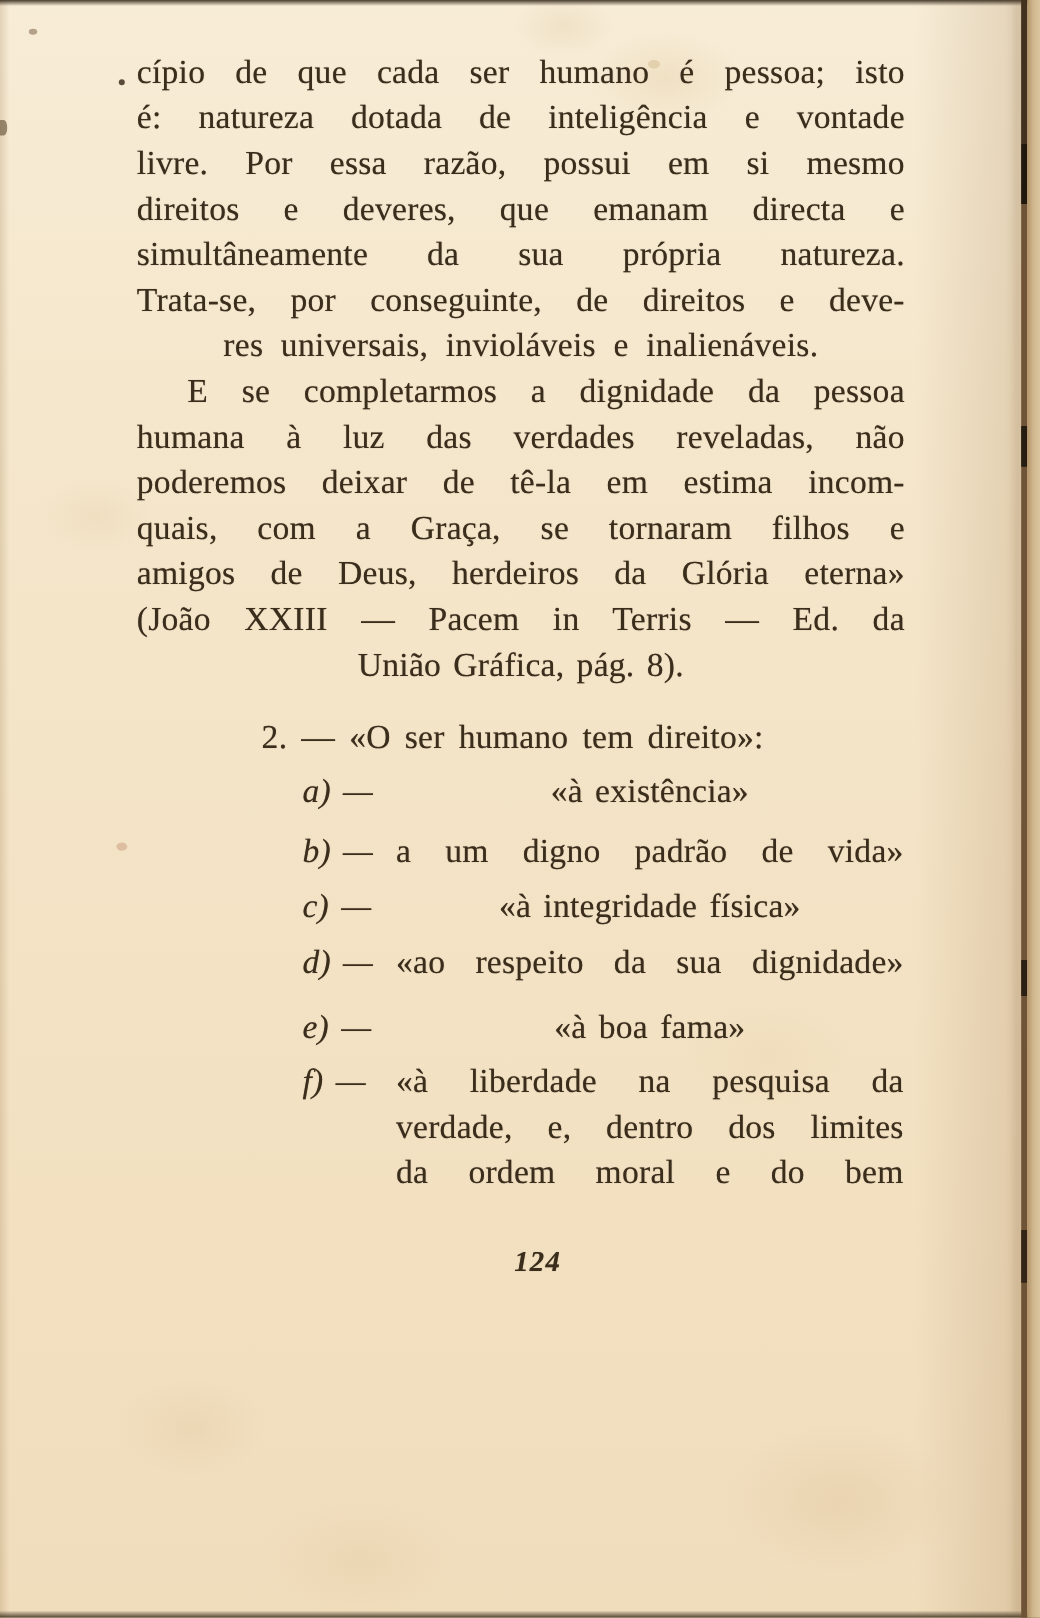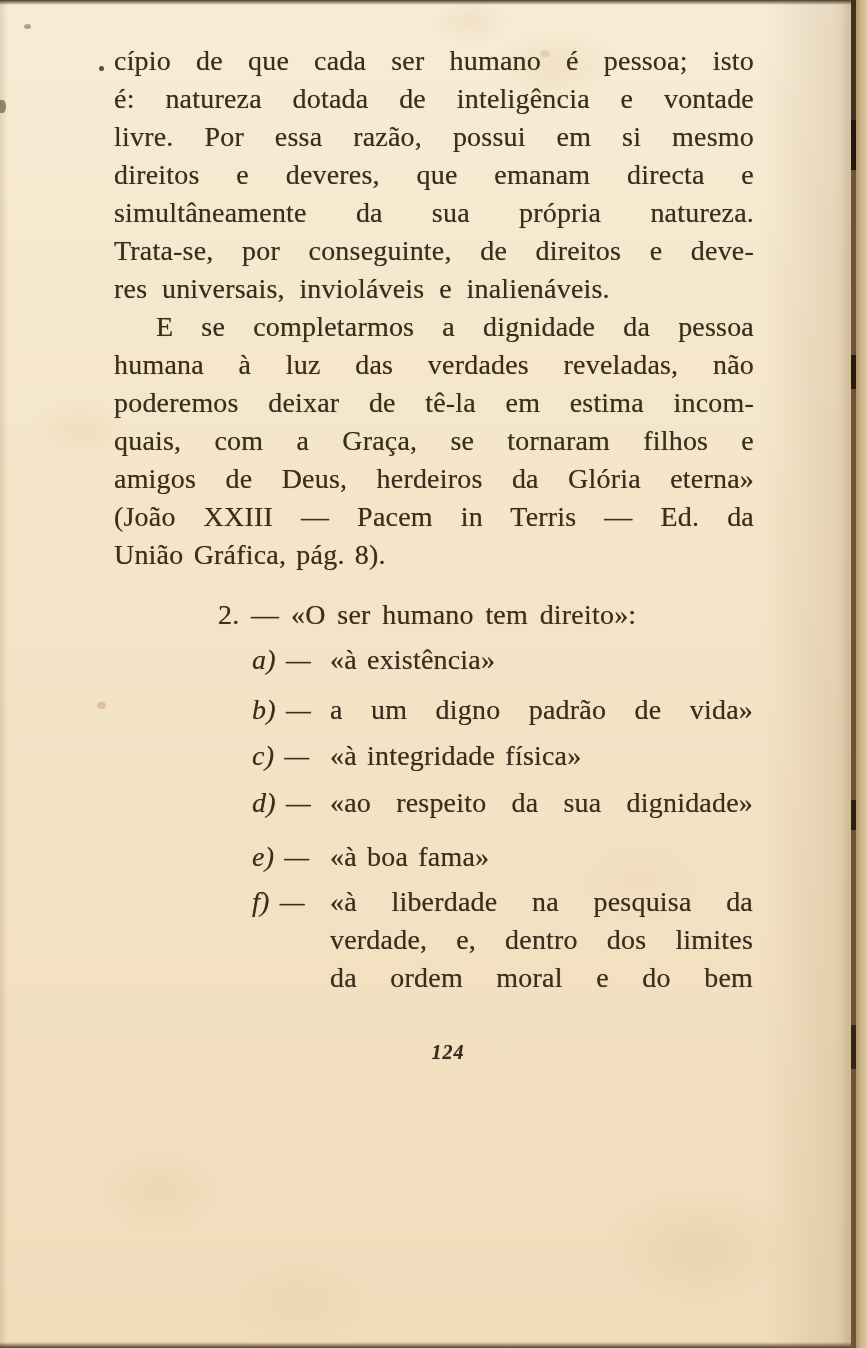--- a/index.html
+++ b/index.html
@@ -24,32 +24,32 @@
       radial-gradient(ellipse 70px 45px at 80px 430px, rgba(190,150,95,.09), transparent 70%),
       radial-gradient(ellipse 100px 65px at 640px 880px, rgba(200,165,110,.07), transparent 70%),
       linear-gradient(90deg, rgba(150,110,60,0) 88%, rgba(140,100,55,.18) 98%, rgba(120,85,45,.25) 100%);
   }
   .text-col{
     position:absolute;left:114px;top:42px;width:640px;z-index:2;
     font-size:28px;line-height:38px;color:var(--ink,#3a2d1c);
     letter-spacing:.2px;word-spacing:3px;
     text-shadow:0 0 .7px rgba(56,42,24,.55);
   }
-  .line,.iline{min-height:38px;}
+  .line,.iline{min-height:38px;text-align:center;}
   .j{text-align:justify;text-align-last:justify;text-justify:inter-word;}
   .indent{text-indent:42px;}
   .w{word-spacing:7.5px;}
   .heading{margin-top:22px;margin-left:104px;word-spacing:4.5px;}
   .item{position:relative;margin-left:216px;width:423px;}
   .marker{position:absolute;left:-78px;top:0;font-style:italic;white-space:nowrap;}
   .mt7{margin-top:7px}.mt8{margin-top:8px}.mt9{margin-top:9px}
   .mt12{margin-top:12px}.mt16{margin-top:16px}
   .pagenum{
     margin-top:36px;width:640px;text-align:center;position:relative;left:14px;
-    font-style:italic;font-weight:bold;font-size:20px;letter-spacing:1px;
+    font-style:italic;font-weight:bold;font-size:24px;letter-spacing:1px;
   }
   
   .top-edge{position:absolute;left:0;top:0;width:867px;height:5px;z-index:5;
     background:linear-gradient(180deg,rgba(43,32,17,.85),rgba(43,32,17,0));}
   .bottom-edge{position:absolute;left:0;bottom:0;width:867px;height:6px;z-index:5;
     background:linear-gradient(0deg,rgba(43,32,17,.8),rgba(43,32,17,0));}
   .left-shadow{position:absolute;left:0;top:0;width:8px;height:100%;z-index:4;
     background:linear-gradient(90deg,rgba(140,105,60,.20),rgba(140,105,60,0));}
   .edge-line{
     position:absolute;left:851px;top:0;width:5px;height:1348px;z-index:6;

